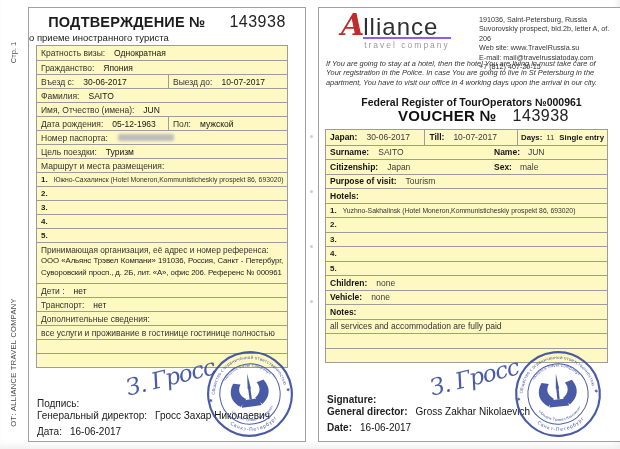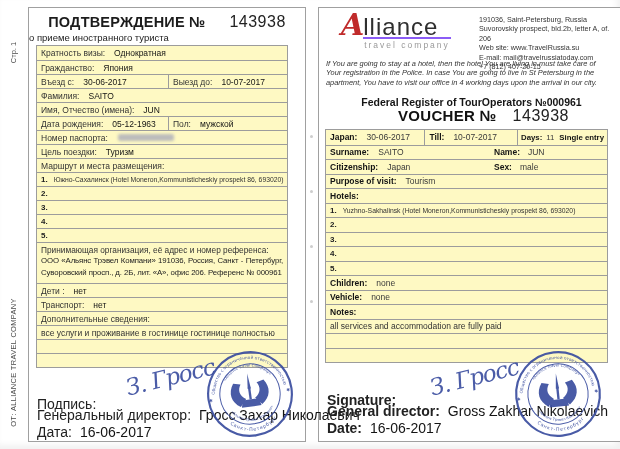--- a/index.html
+++ b/index.html
@@ -66,21 +66,21 @@
   .notice { position:absolute; left:7px; top:51px; width:281px; font-size:7.4px; line-height:9.4px;
             font-style:italic; color:#333; }
   .register { position:absolute; left:0; top:88px; width:100%; text-align:center;
               font-weight:bold; font-size:10.5px; color:#151515; }
   .voucher-row { position:absolute; left:12px; top:99px; width:100%; display:flex;
                  justify-content:center; align-items:baseline; gap:16px; }
   .v-title { font-weight:bold; font-size:15px; color:#111; letter-spacing:.3px; }
   .v-number { font-size:16px; color:#222; letter-spacing:.5px; }
 
   
-  .sigblock { position:absolute; font-size:14px; color:#222; z-index:3; }
+  .sigblock { position:absolute; font-size:10px; color:#222; z-index:3; }
   .sigblock .line { height:11.5px; display:flex; align-items:center; }
   .sigblock .val { margin-left:8px; font-weight:normal; }
   #lsig { left:8px; top:390px; }
   #rsig { left:8px; top:386px; }
   #rsig .lab { font-weight:bold; }
   .dateline { margin-top:5px; }
   .script { position:absolute; font-family:"DejaVu Serif", serif; font-style:italic;
             color:#3c4fa0; font-size:23px; transform:rotate(-14deg); white-space:nowrap;
             opacity:.92; z-index:4; letter-spacing:-1px; }
   #lscript { left:96px; top:356px; }

